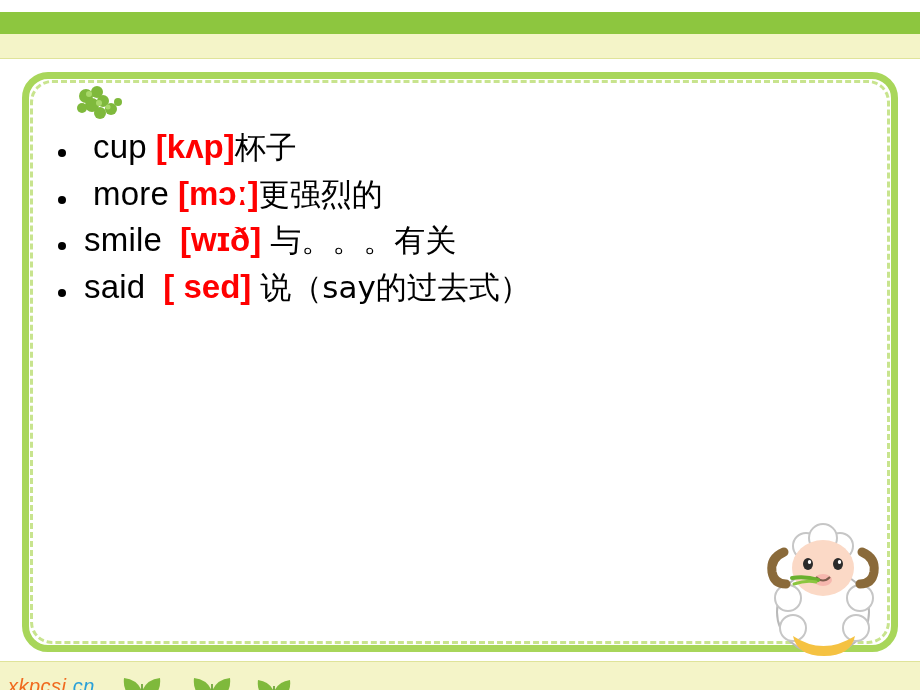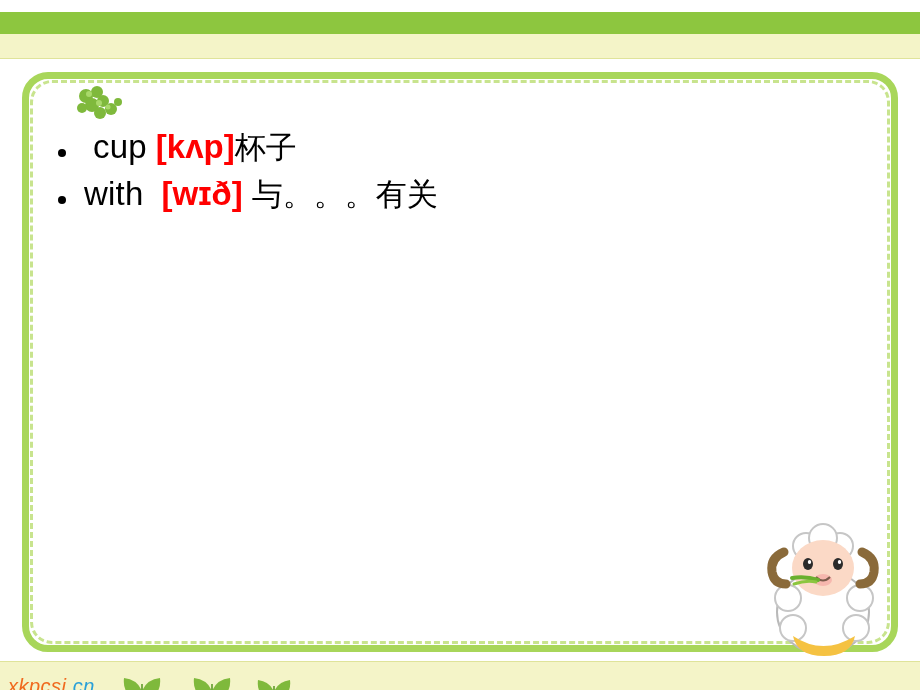--- a/index.html
+++ b/index.html
@@ -136,21 +136,27 @@
         <circle cx="38" cy="23" r="2.5"></circle>
       </g>
     </svg>
   </div>
 
   <ul class="list">
     <li class="item">
       <span class="sp"></span><span class="en">cup</span><span class="sp"></span><span class="ipa">[kʌp]</span><span class="cn">杯子</span>
     </li>
     <li class="item">
-      <span class="en">with</span><span class="sp"></span><span class="sp"></span><span class="ipa">[wɪð]</span><span class="sp"></span><span class="cn">与。。。有关</span>
+      <span class="sp"></span><span class="en">more</span><span class="sp"></span><span class="ipa">[mɔː]</span><span class="cn">更强烈的</span>
+    </li>
+    <li class="item">
+      <span class="en">smile</span><span class="sp"></span><span class="sp"></span><span class="ipa">[wɪð]</span><span class="sp"></span><span class="cn">与。。。有关</span>
+    </li>
+    <li class="item">
+      <span class="en">said</span><span class="sp"></span><span class="sp"></span><span class="ipa">[ sed]</span><span class="sp"></span><span class="cn">说（say的过去式）</span>
     </li>
   </ul>
 
   <div class="sheep">
     <svg viewBox="0 0 150 160" width="150" height="160">
 
       <ellipse cx="75" cy="112" rx="46" ry="42" fill="#ffffff" stroke="#b9b9b9" stroke-width="2"></ellipse>
       <circle cx="40" cy="98" r="13" fill="#ffffff" stroke="#c6c6c6" stroke-width="2"></circle>
       <circle cx="112" cy="98" r="13" fill="#ffffff" stroke="#c6c6c6" stroke-width="2"></circle>
       <circle cx="45" cy="128" r="13" fill="#ffffff" stroke="#c6c6c6" stroke-width="2"></circle>

